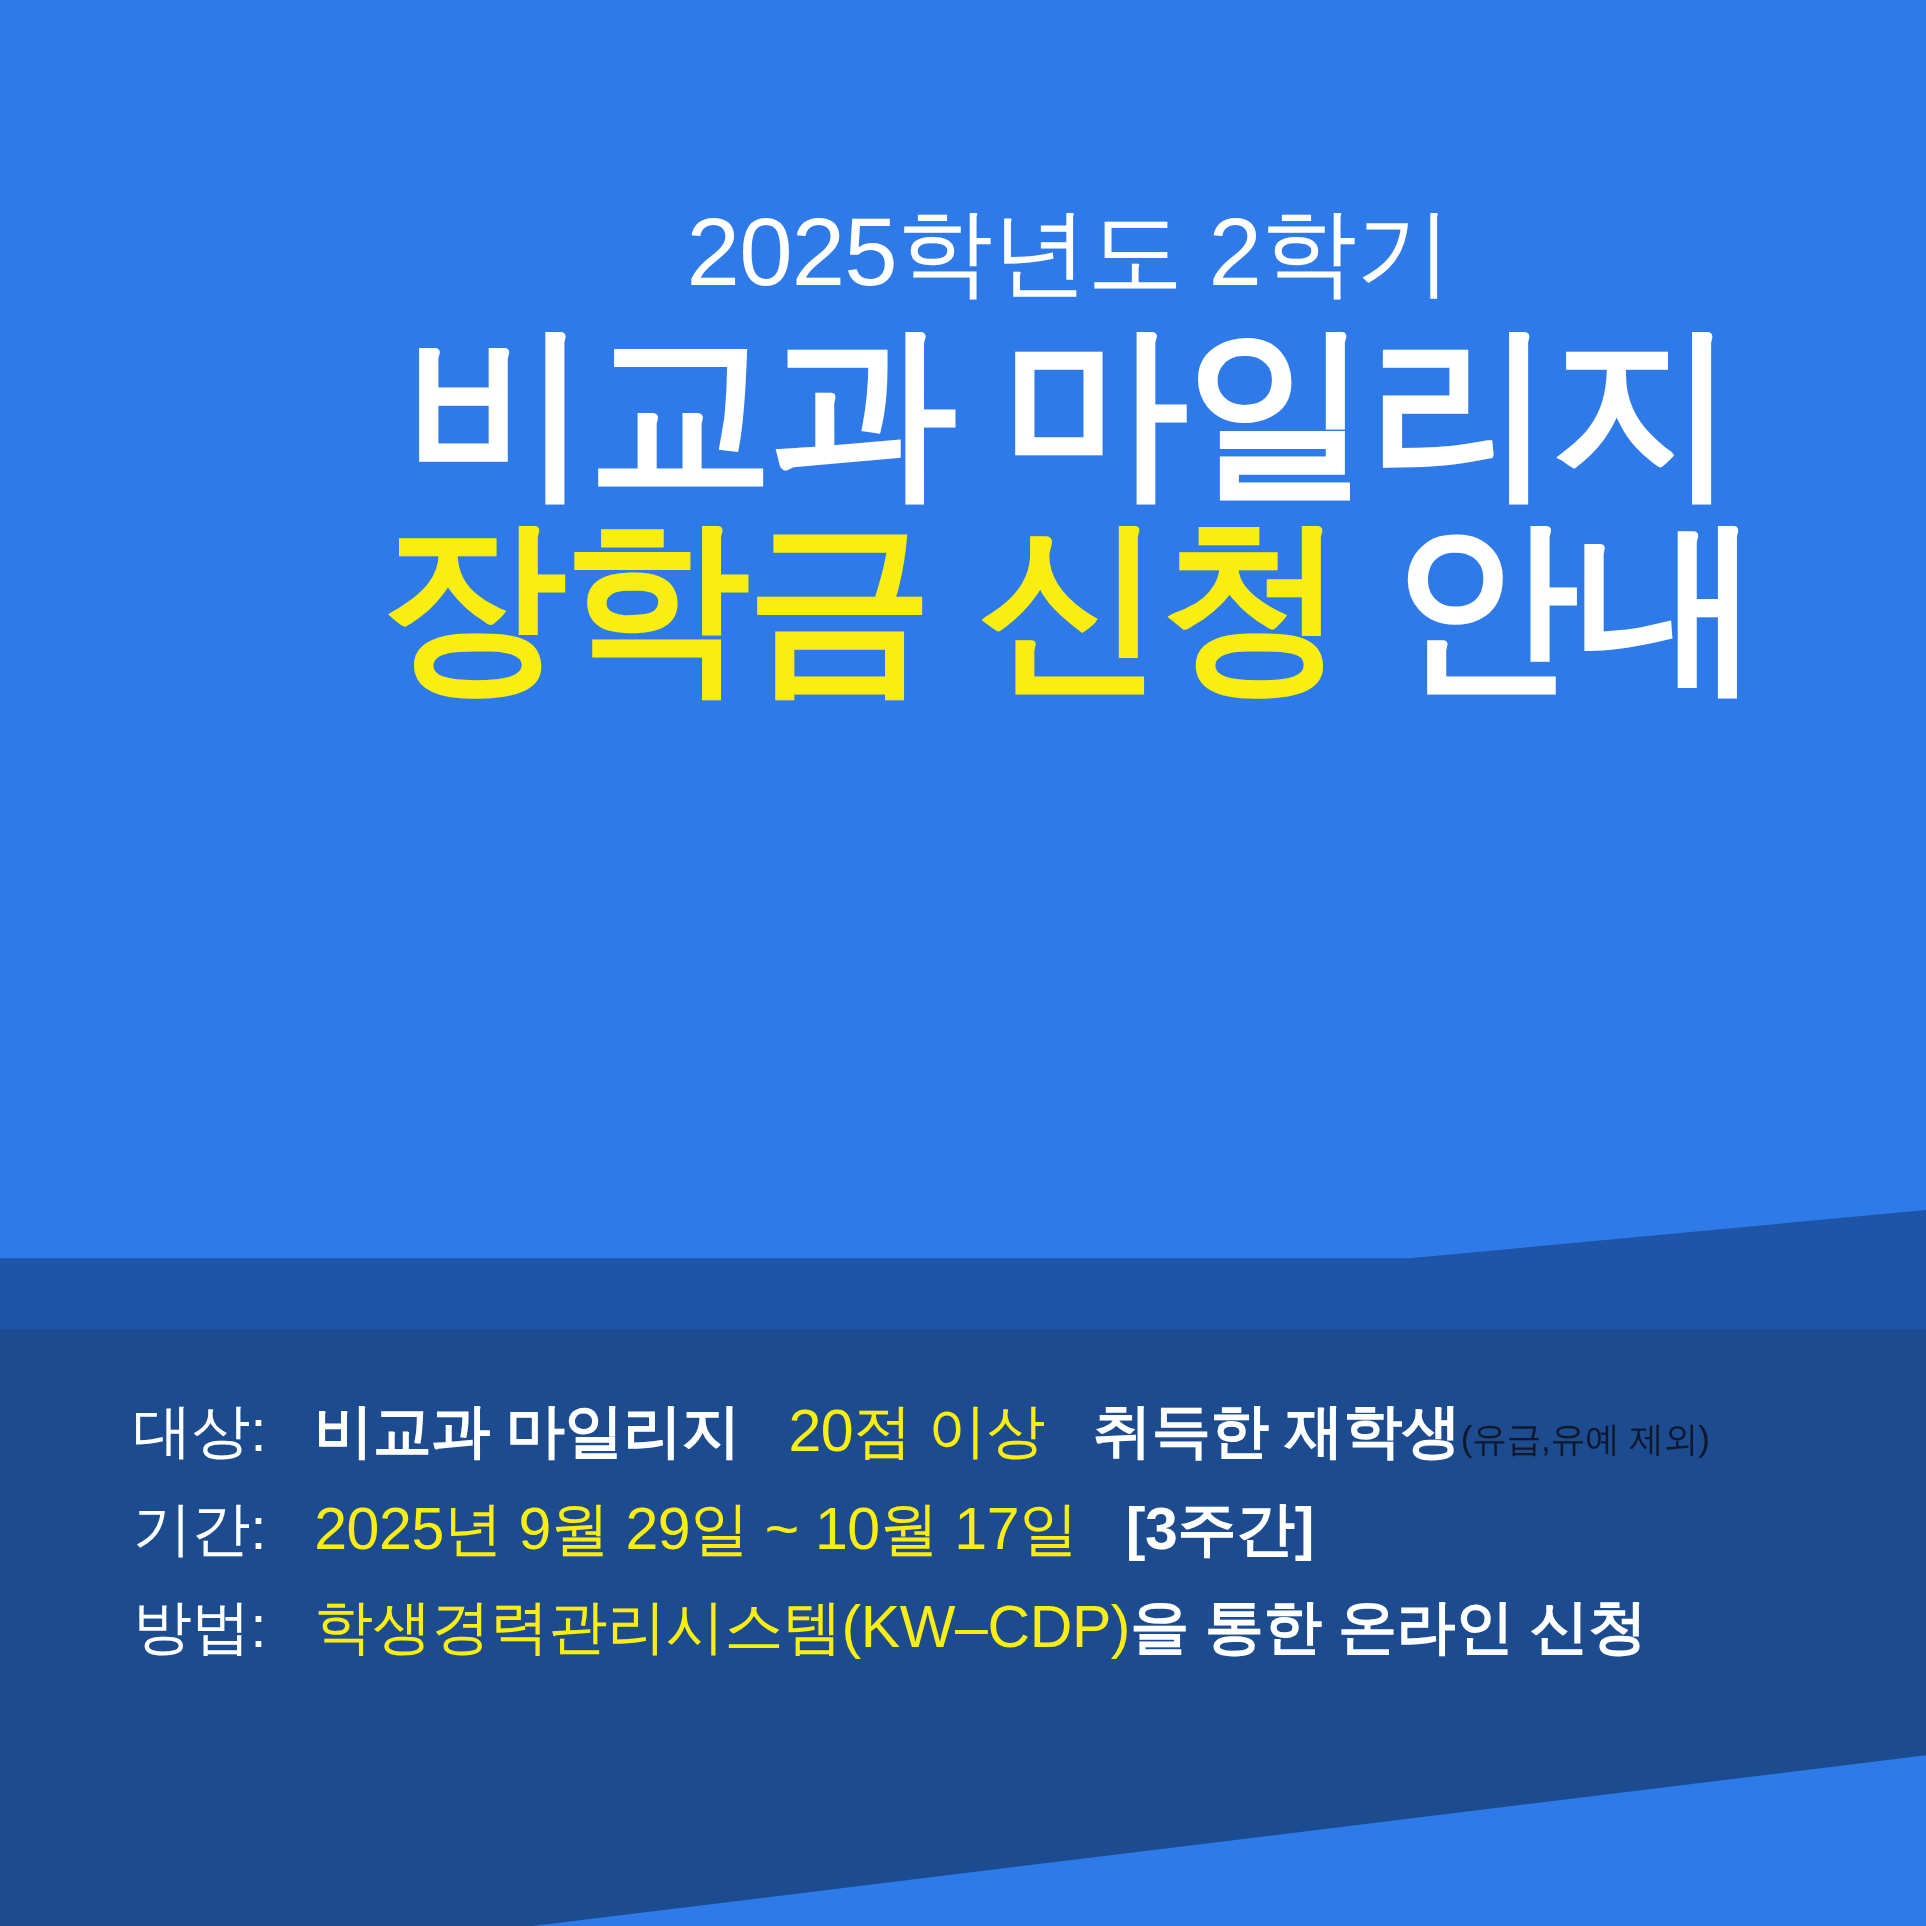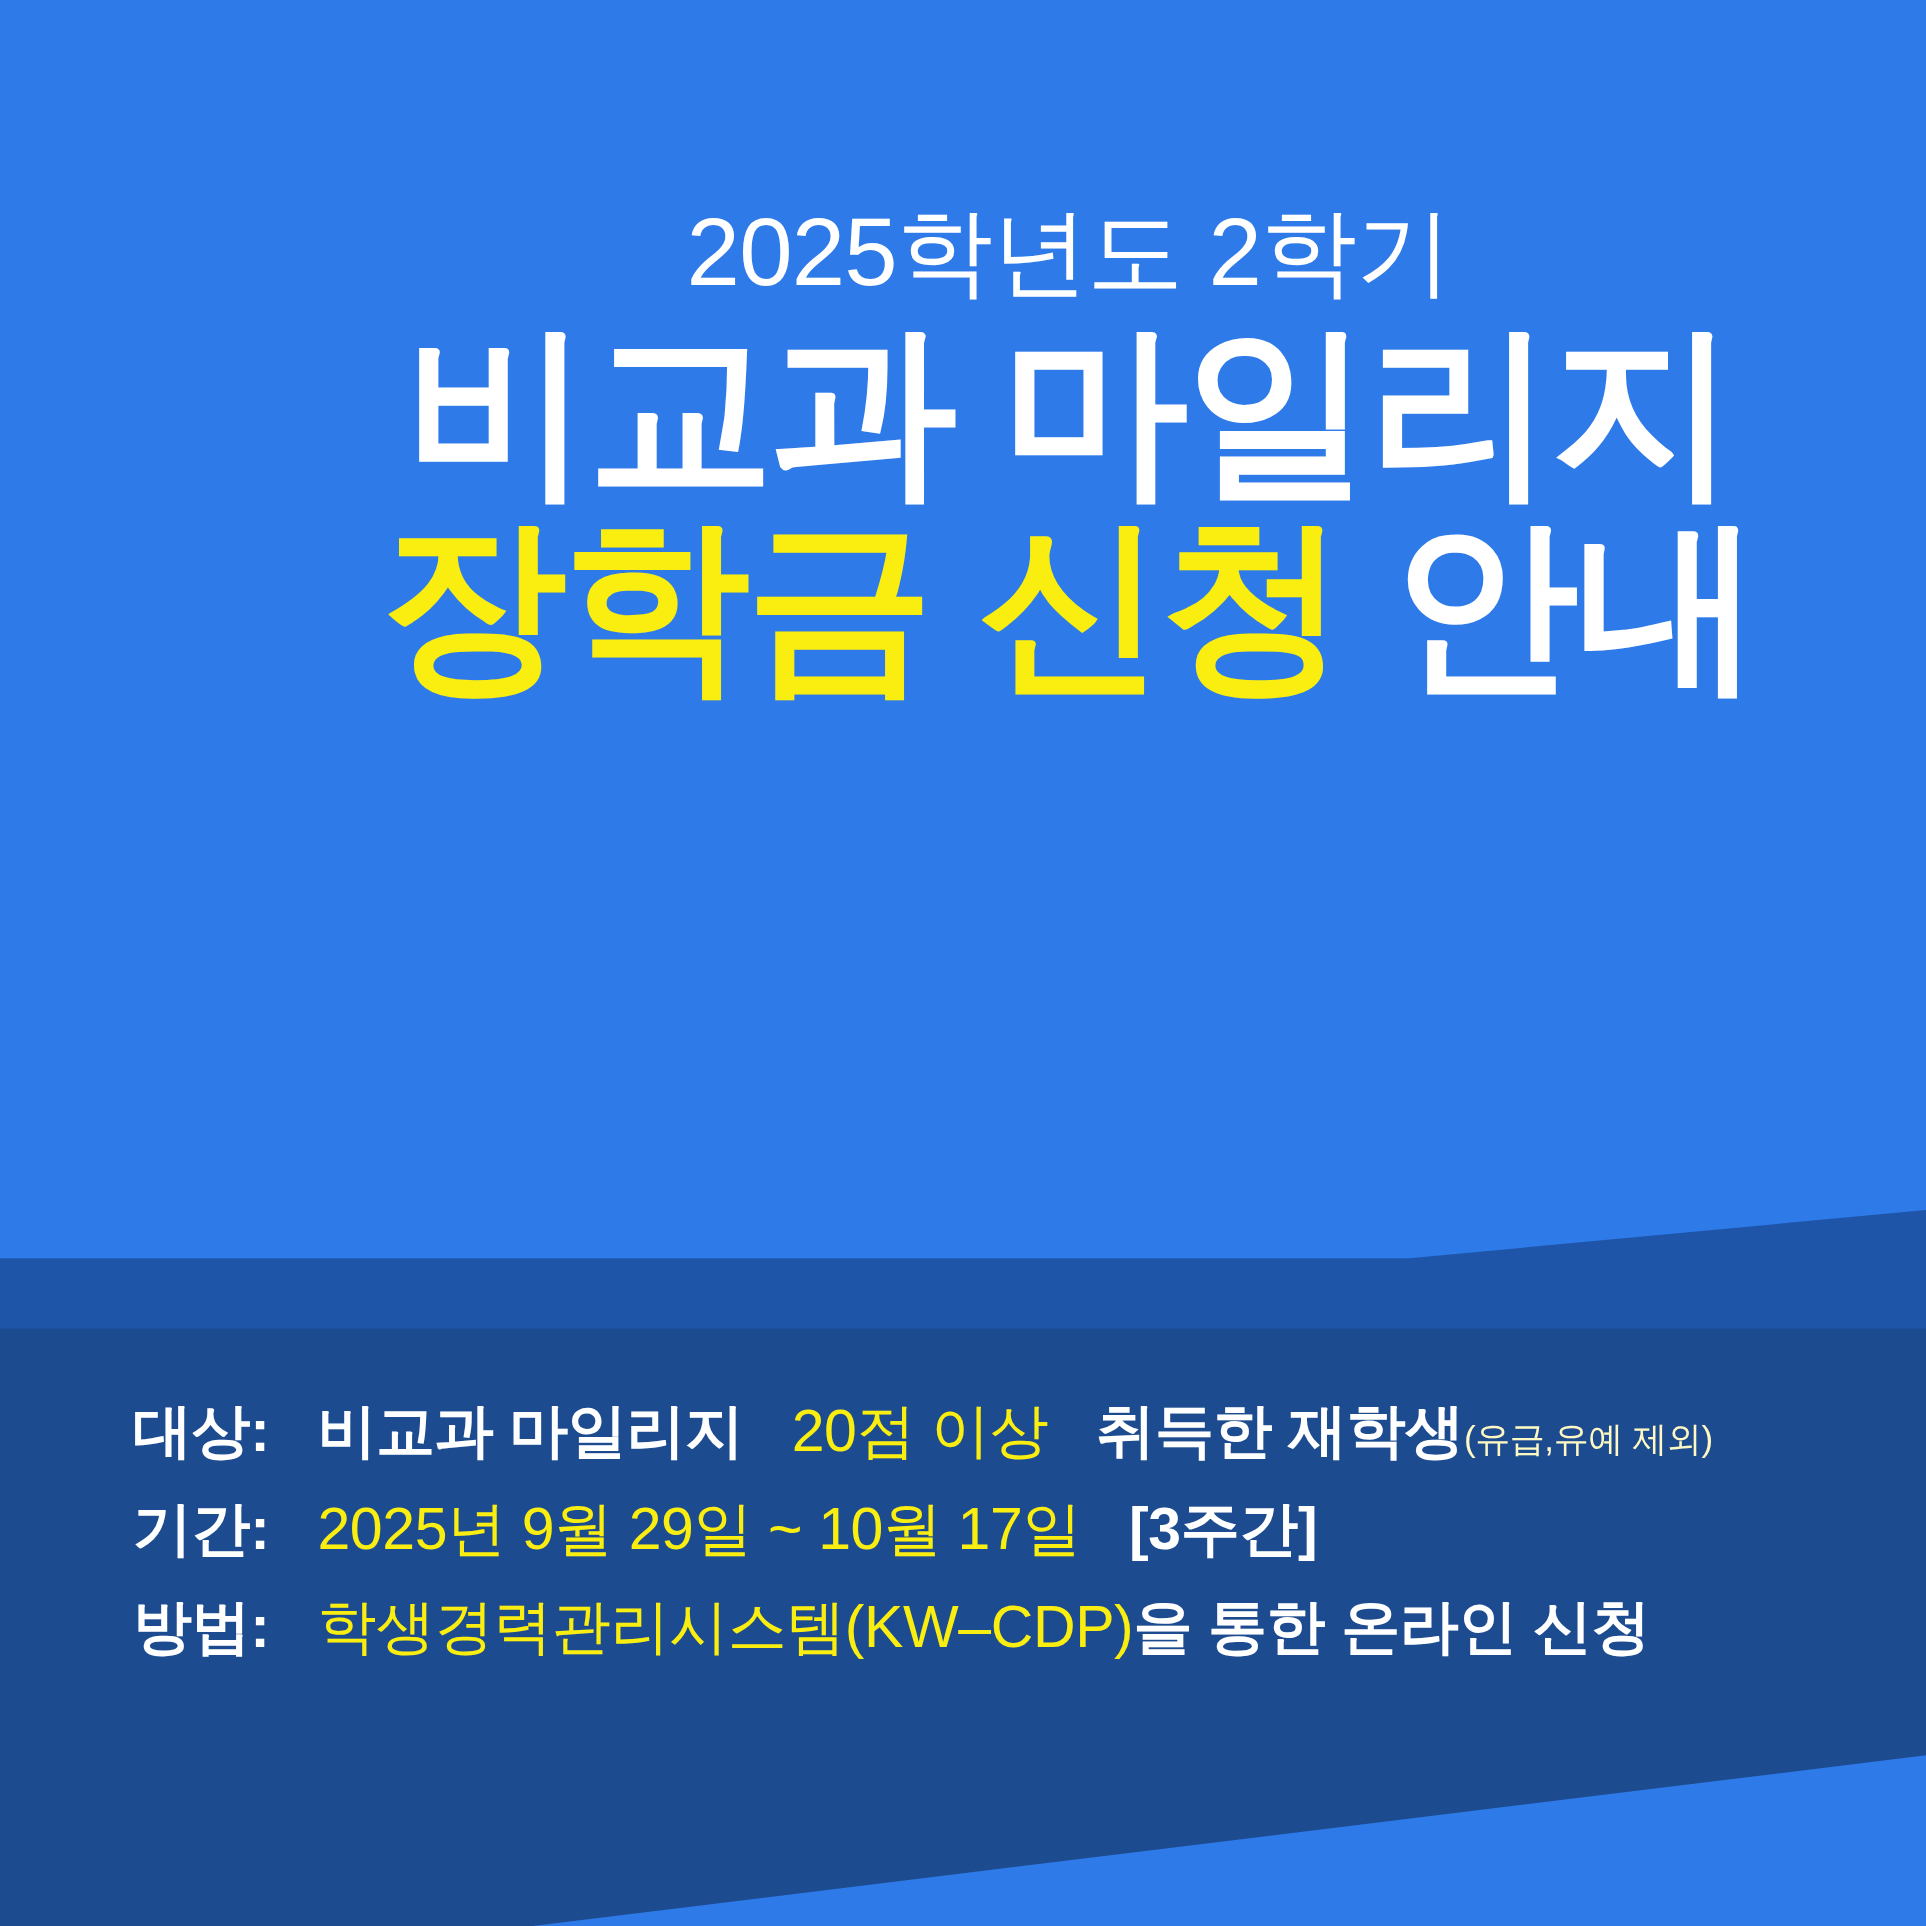--- a/index.html
+++ b/index.html
@@ -77,28 +77,28 @@
     font-size: 59px;
     line-height: 1;
     font-weight: 700;
     color: #FFFFFF;
     letter-spacing: -0.4px;
     margin-bottom: 39px;
   }
 
   .detail-row:last-child { margin-bottom: 0; }
 
-  .d-label { color: #FFFFFF; font-weight: 700; }
+  .d-label { color: #FFFFFF; font-weight: 400; }
   .d-plain { color: #FFFFFF; font-weight: 700; }
   .d-hi    { color: #FAEE10; font-weight: 400; }
 
   .d-small {
     font-size: 35px;
     font-weight: 400;
-    color: #fef9c3;
+    color: #0f172a;
     letter-spacing: -0.4px;
   }
 </style>
 </head>
 <body>
 
 <div id="poster">
 
   <svg id="bg-layers" viewBox="0 0 5551 5551" preserveAspectRatio="none">
     <rect x="0" y="0" width="5551" height="5551" fill="#2D7AE8"></rect>

